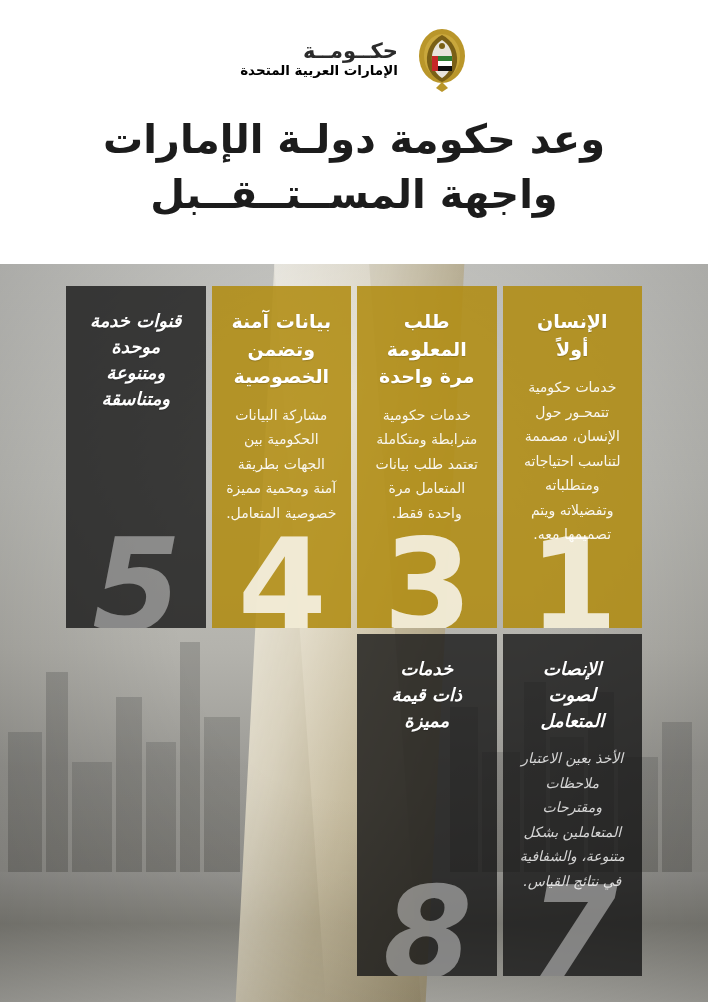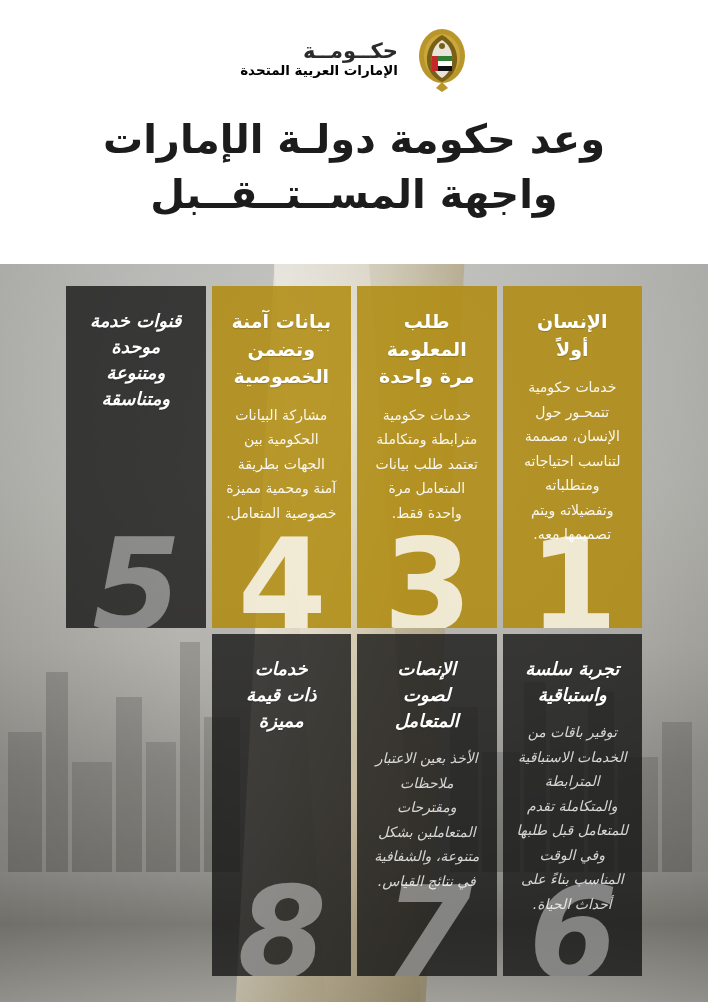--- a/index.html
+++ b/index.html
@@ -262,25 +262,20 @@
         <div class="card-title">بيانات آمنة<br>وتضمن<br>الخصوصية</div>
         <div class="card-desc">مشاركة البيانات الحكومية بين الجهات بطريقة آمنة ومحمية مميزة خصوصية المتعامل.</div>
         <div class="card-num">4</div>
       </div>
 
       <div class="card dark">
         <div class="card-title">قنوات خدمة<br>موحدة<br>ومتنوعة<br>ومتناسقة</div>
         <div class="card-num">5</div>
       </div>
 
-      <div class="card dark">
-        <div class="card-title">تجربة سلسة<br>واستباقية</div>
-        <div class="card-desc">توفير باقات من الخدمات الاستباقية المترابطة والمتكاملة تقدم للمتعامل قبل طلبها وفي الوقت المناسب بناءً على أحداث الحياة.</div>
-        <div class="card-num">6</div>
-      </div>
 
       <div class="card dark">
         <div class="card-title">الإنصات<br>لصوت<br>المتعامل</div>
         <div class="card-desc">الأخذ بعين الاعتبار ملاحظات ومقترحات المتعاملين بشكل متنوعة، والشفافية في نتائج القياس.</div>
         <div class="card-num">7</div>
       </div>
 
       <div class="card dark">
         <div class="card-title">خدمات<br>ذات قيمة<br>مميزة</div>
         <div class="card-num">8</div>

